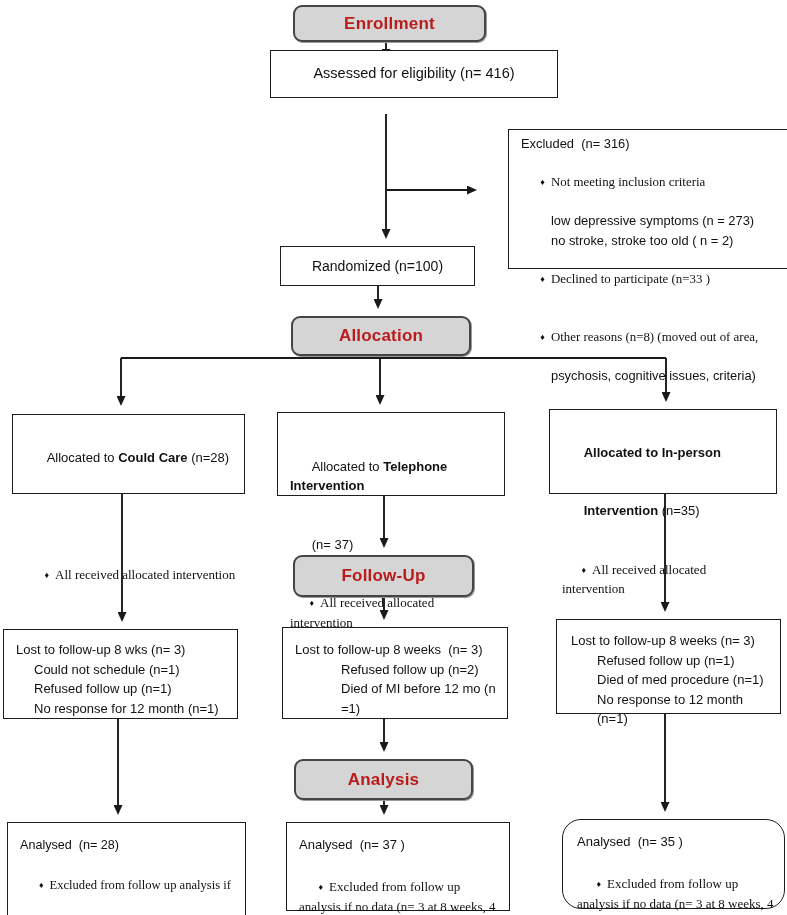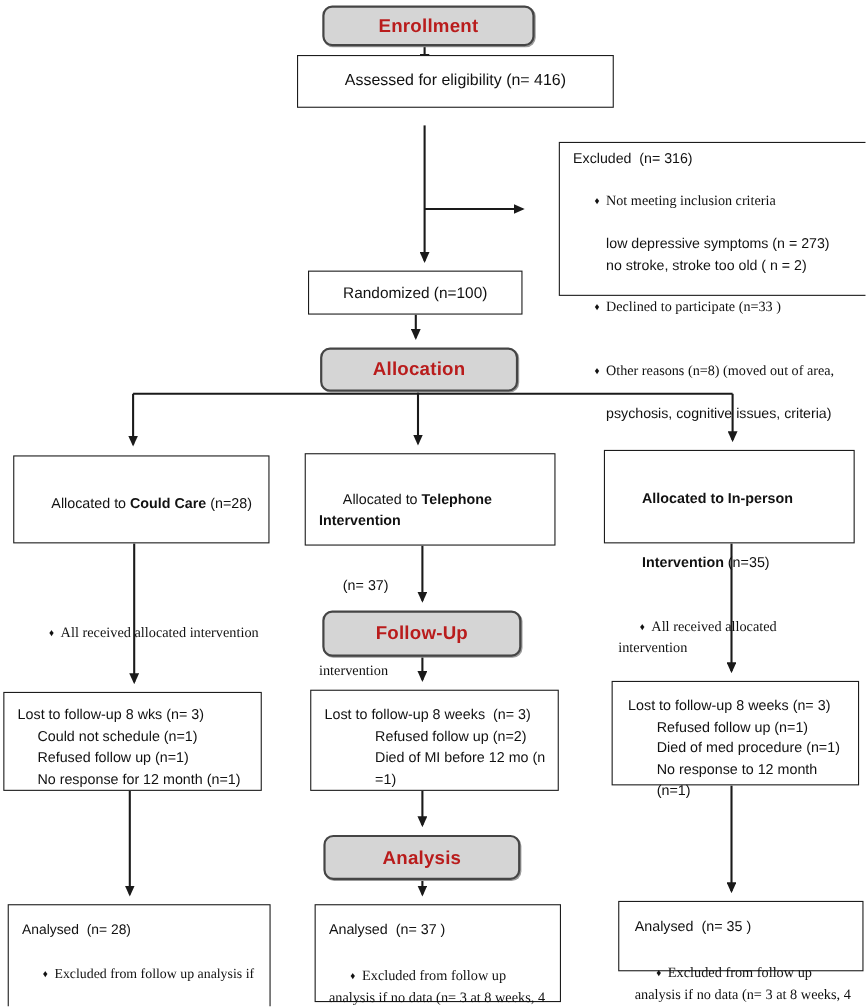--- a/index.html
+++ b/index.html
@@ -97,21 +97,21 @@
       <span>Allocated to </span><b>Could Care</b><span> (n=28)</span>
     </div>
     <div class="line">
       <b></b><span></span>
     </div>
     <div class="bline">
       <span class="bu">♦</span><span>All received allocated intervention</span>
     </div>
   </div>
 
-  <div class="box pad" style="left:277px;top:412px;width:228px;height:84px;padding-top:11px;">
+  <div class="box pad" style="left:277px;top:412px;width:228px;height:84px;padding-top:24px;">
     <div class="line">
       <span>Allocated to </span><b>Telephone Intervention</b><span></span>
     </div>
     <div class="line">
       <b></b><span>(n= 37)</span>
     </div>
     <div class="bline">
       <span class="bu">♦</span><span>All received allocated intervention</span>
     </div>
   </div>
@@ -160,20 +160,20 @@
 
   </div>
 
   <div class="box pad" style="left:286px;top:822px;width:224px;height:89px;padding-top:12px;line-height:1.6;">
     <div class="line">Analysed  (n= 37 )</div>
     <div class="bline">
       <span class="bu">♦</span><span>Excluded from follow up analysis if no data (n= 3 at 8 weeks, 4 at 12 months )</span>
     </div>
   </div>
 
-  <div class="box pad" style="left:562px;top:819px;width:223px;height:64px;padding-top:12px;padding-left:14px;line-height:1.6;">
+  <div class="box pad" style="left:562px;top:819px;width:223px;height:90px;padding-top:12px;padding-left:14px;line-height:1.6;border-radius:19px;">
     <div class="line">Analysed  (n= 35 )</div>
     <div class="bline">
       <span class="bu">♦</span><span>Excluded from follow up analysis if no data (n= 3 at 8 weeks, 4 at 12 months )</span>
     </div>
   </div>
 
 </div>
 
 </body></html>

